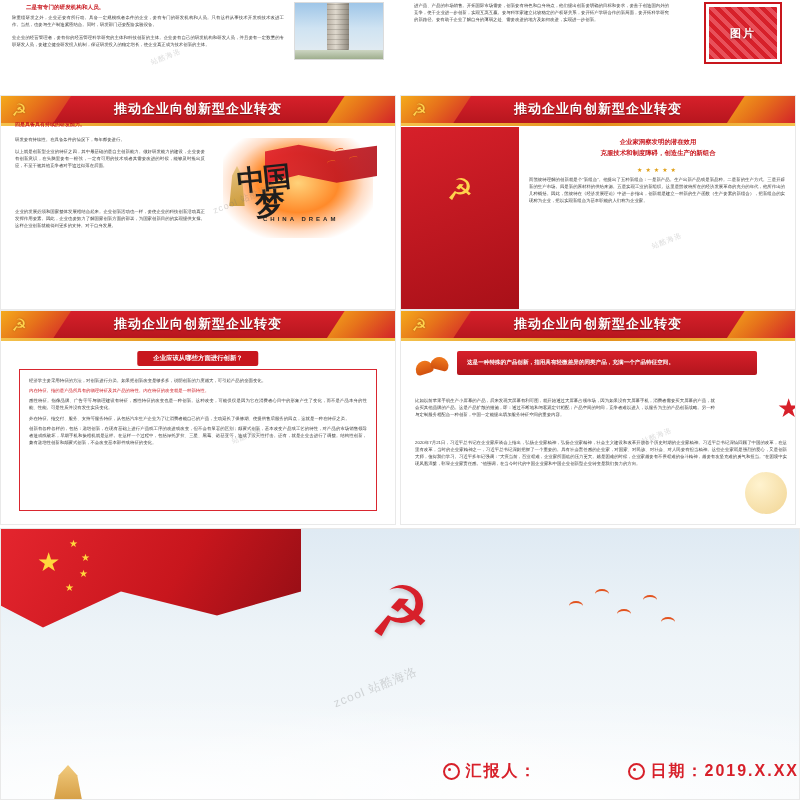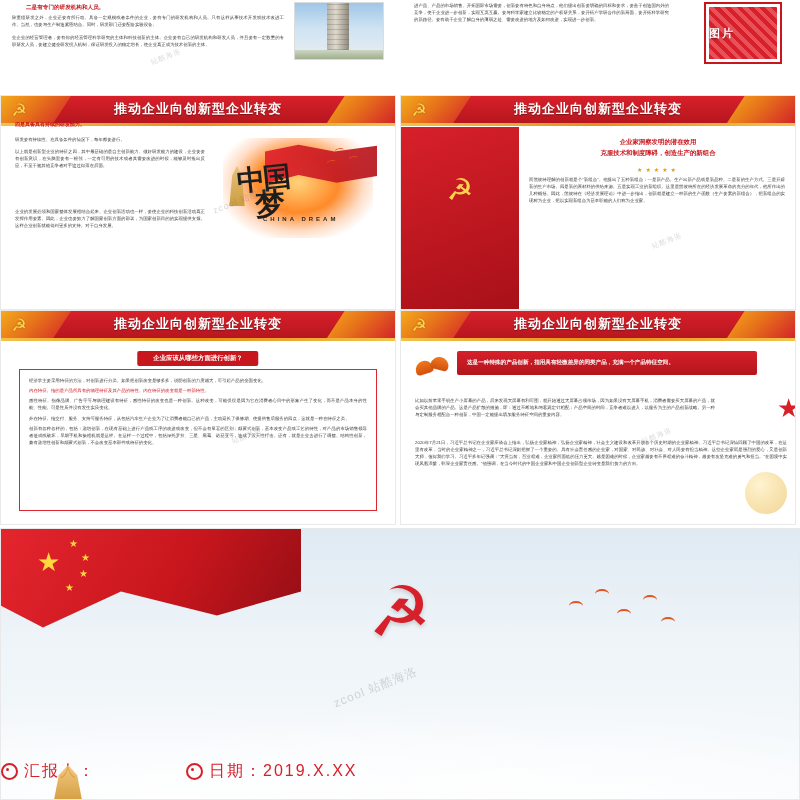--- a/index.html
+++ b/index.html
@@ -148,20 +148,21 @@
   }
   #slide-top-right .redbox .inner {
     width: 100%; height: 100%;
     background: repeating-linear-gradient(45deg,#d7202a 0 4px,#e8505a 4px 8px);
     position: relative;
   }
   #slide-top-right .redbox .label {
     position: absolute;
     left: 0; right: 0; top: 50%;
     transform: translateY(-50%);
+    text-align: center;
     color: #fff;
     font-size: 11px;
     font-weight: bold;
     letter-spacing: 2px;
     text-shadow: 0 1px 2px rgba(0,0,0,.4);
   }
 
   
   #slide-1 { left: 0; top: 95px; }
   #slide-1 .s1-text {
@@ -385,25 +386,25 @@
     font-size: 34px;
     font-weight: bold;
     color: #d7202a;
     letter-spacing: 4px;
     font-family: "Liberation Serif", serif;
   }
   #slide-final .meta {
     position: absolute;
     left: 0; right: 0; top: 232px;
     display: flex;
-    justify-content: flex-start;
+    justify-content: flex-end;
     gap: 90px;
     color: #d7202a;
     font-size: 16px;
-    font-weight: normal;
+    font-weight: bold;
     letter-spacing: 2px;
   }
   #slide-final .meta .mitem { display: flex; align-items: center; gap: 6px; }
   #slide-final .meta .dot {
     width: 13px; height: 13px;
     border-radius: 50%;
     border: 2px solid #d7202a;
     display: inline-block;
     position: relative;
   }

